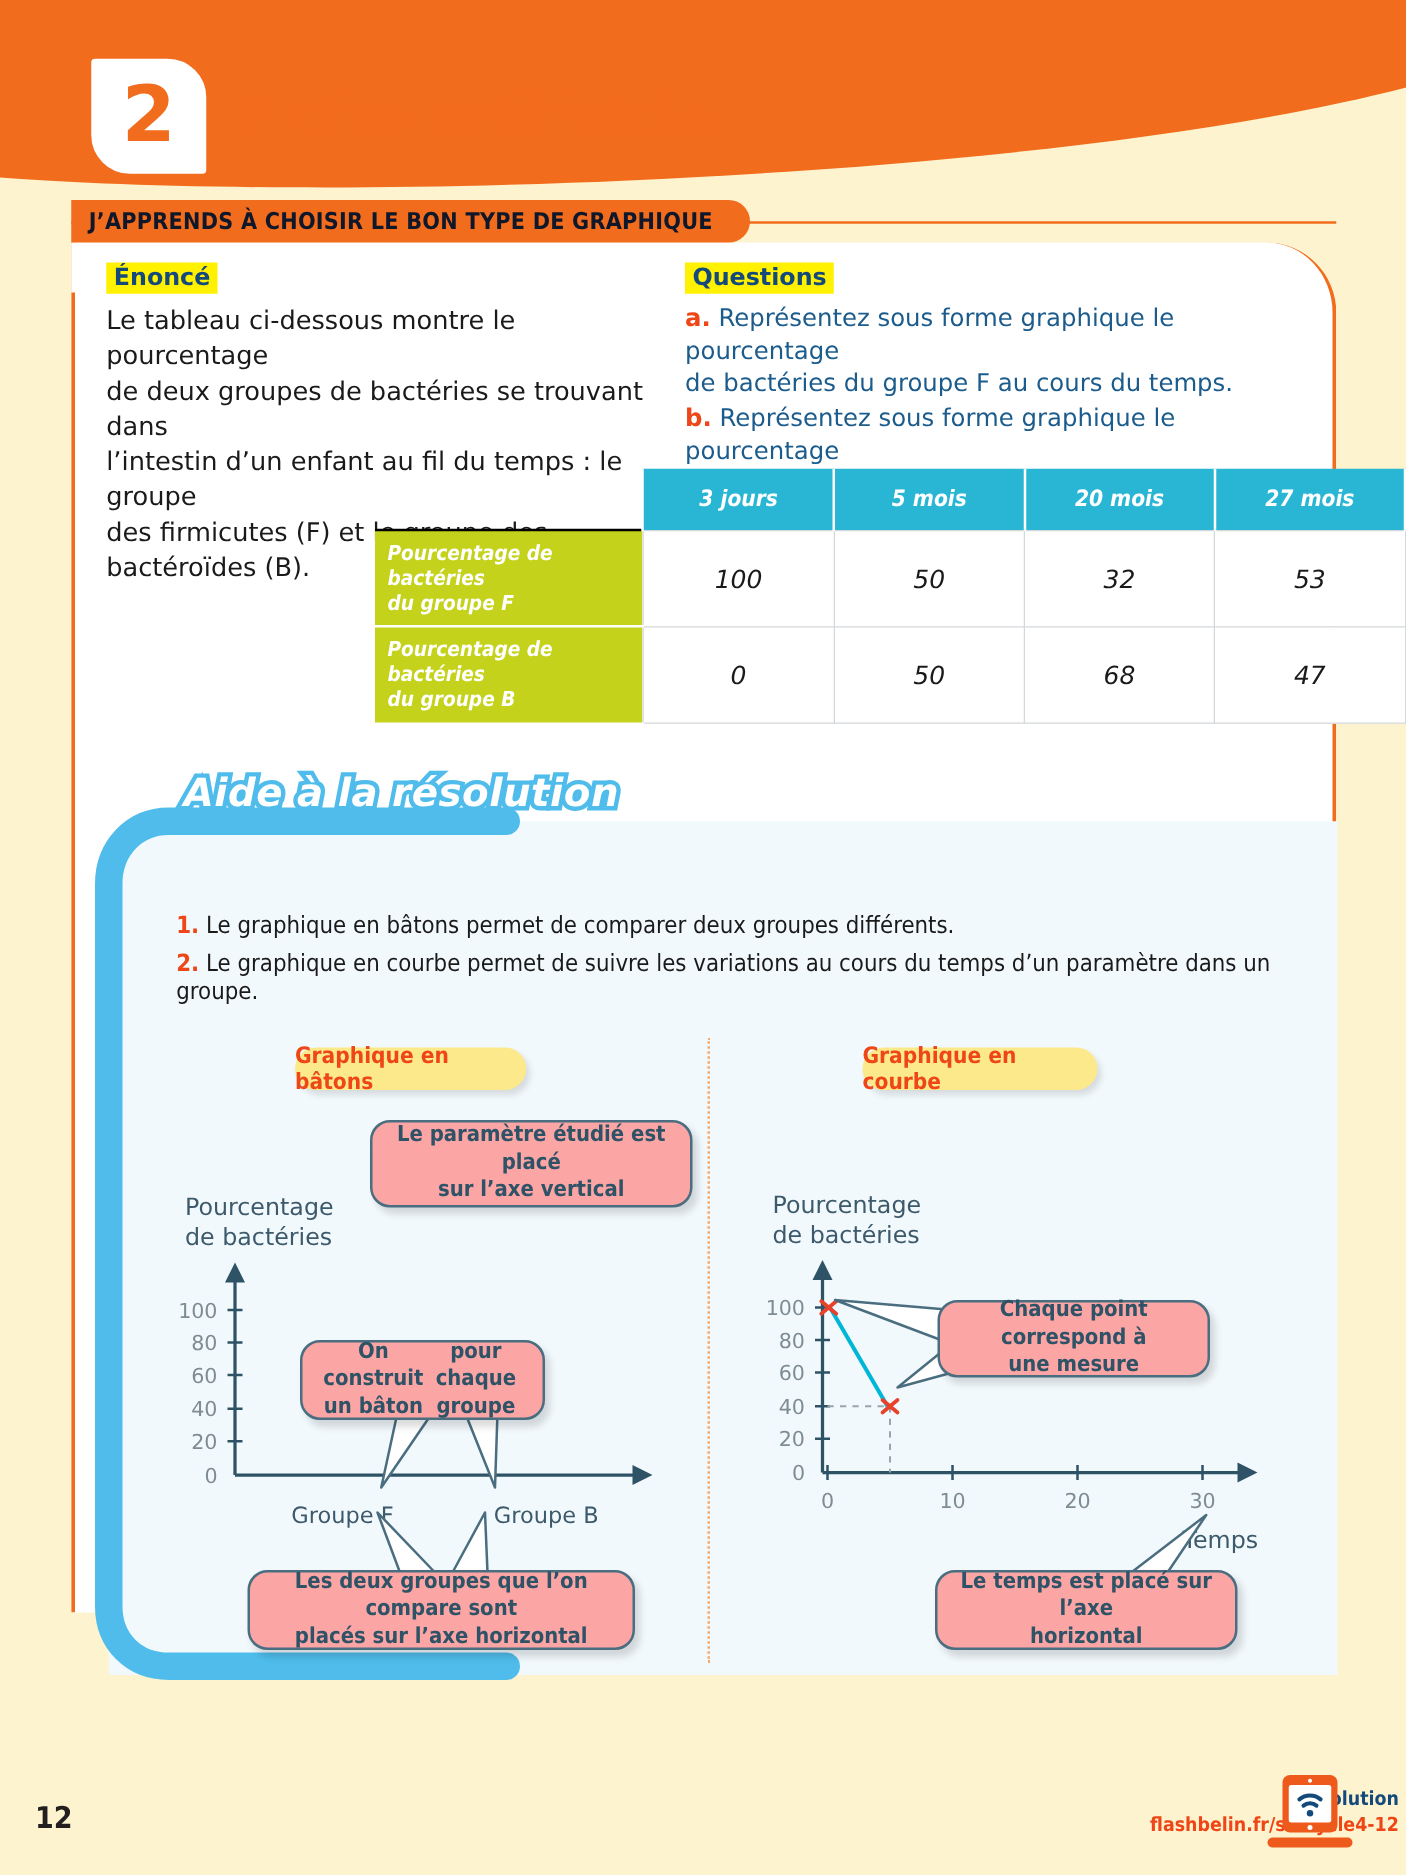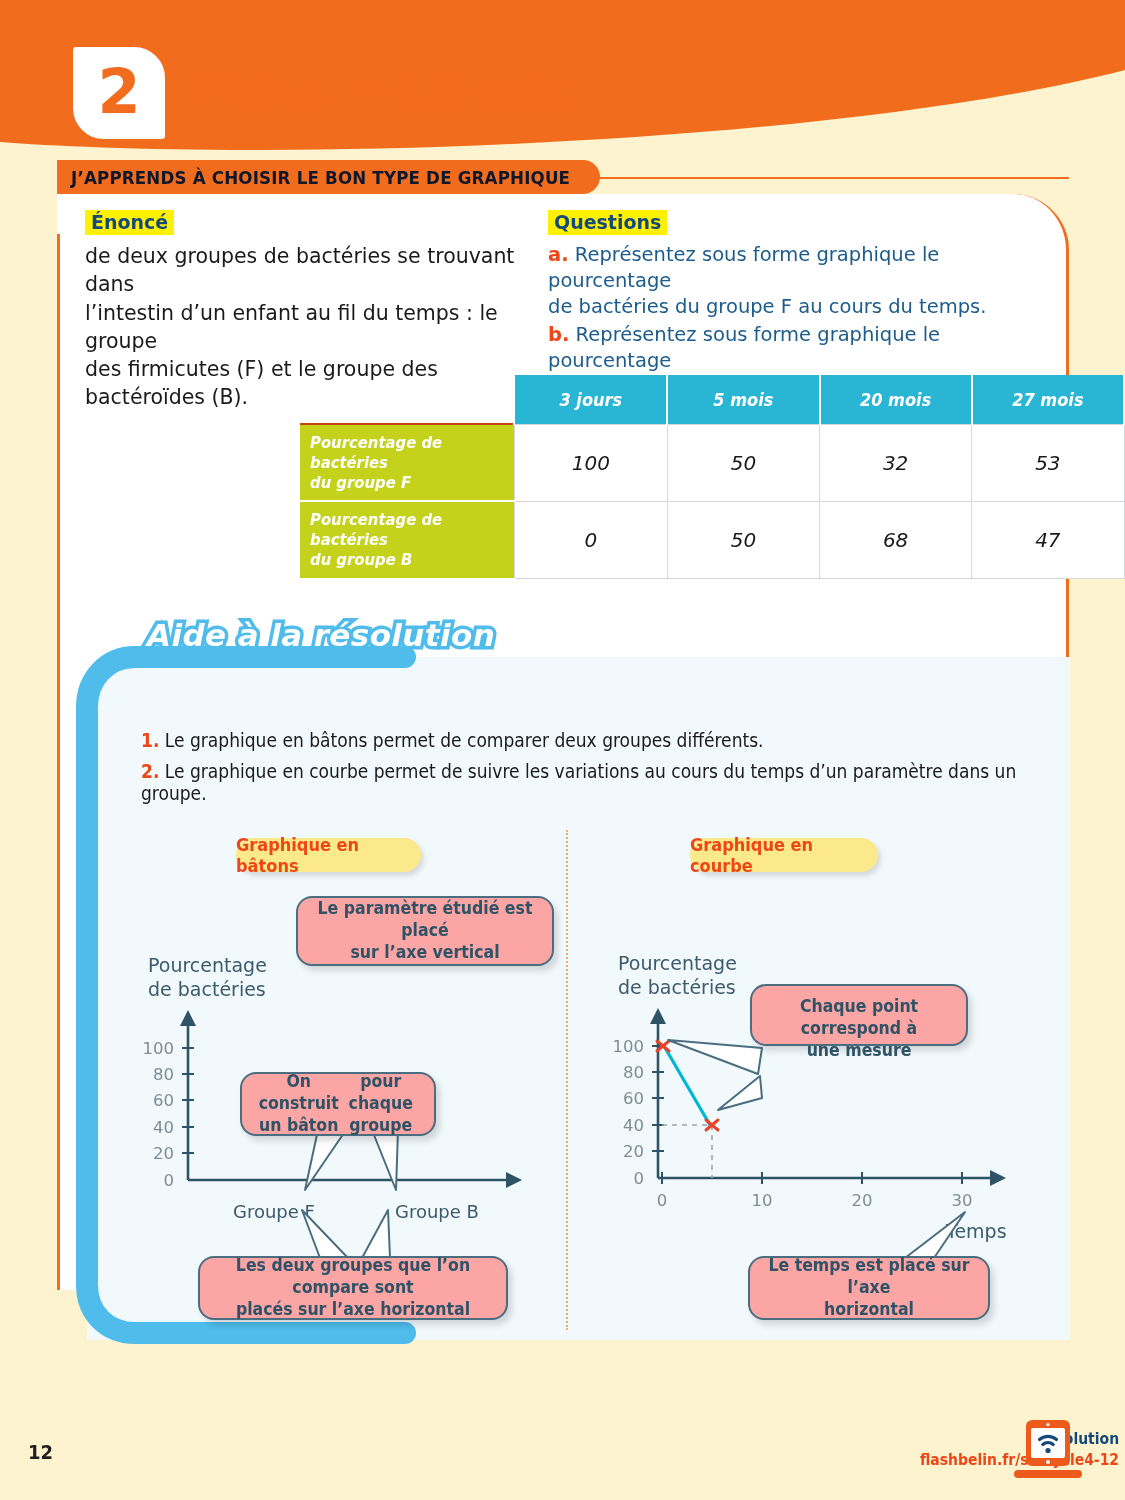--- a/index.html
+++ b/index.html
@@ -84,21 +84,21 @@
   .tbl .corner{width:224px;background:transparent;border:none;}
   .tbl thead th{
     background:#29B6D4;color:#fff;font-size:18px;font-weight:700;
     height:48px;width:187px;text-align:center;
     border-left:2px solid #fff;border-right:2px solid #fff;
     font-family:"DejaVu Sans Condensed","DejaVu Sans",sans-serif;
   }
   .tbl .rowhead{
     background:#C4D21B;color:#fff;font-size:16.5px;font-weight:700;
     width:224px;padding:8px 10px;line-height:1.2;text-align:left;
-    border-top:2px solid #c2410c;border-bottom:2px solid #fff;
+    border-top:2px solid #000000;border-bottom:2px solid #fff;
     font-family:"DejaVu Sans Condensed","DejaVu Sans",sans-serif;
   }
   .tbl .val{
     height:52px;text-align:center;font-size:20px;color:#1A1A1A;
     border:1px solid #D3D8DB;background:#fff;
     font-family:"DejaVu Sans",sans-serif;
   }
 
   
   .aide-wrap{position:absolute;left:75px;top:645px;width:995px;height:700px;z-index:7;}
@@ -154,21 +154,21 @@
   .tails{position:absolute;left:0;top:0;z-index:13;}
 
   
   .chart-svg{position:absolute;z-index:11;}
   .axis-lbl{font-family:"DejaVu Sans",sans-serif;font-size:19px;fill:#3C5A6B;}
   .tick-lbl{font-family:"DejaVu Sans",sans-serif;font-size:16.5px;fill:#7E8C94;}
   .cat-lbl{font-family:"DejaVu Sans",sans-serif;font-size:18px;fill:#3C5A6B;}
 
   
   .pageno{
-    position:absolute;left:28px;top:1440px;font-size:20px;font-weight:700;color:#231F20;
+    position:absolute;left:28px;top:1440px;font-size:24px;font-weight:700;color:#231F20;
     font-family:"DejaVu Sans Condensed","DejaVu Sans",sans-serif;z-index:20;
   }
   .solution{
     position:absolute;left:920px;top:1430px;z-index:20;text-align:right;
     font-family:"DejaVu Sans Condensed","DejaVu Sans",sans-serif;
   }
   .solution .s-lbl{font-size:15.5px;font-weight:700;color:#14497B;white-space:nowrap;}
   .solution .s-url{font-size:15.5px;font-weight:700;color:#EE4617;white-space:nowrap;margin-top:3px;}
   .device-icon{position:absolute;left:1012px;top:1418px;z-index:21;}
 </style>
@@ -189,20 +189,21 @@
 <div class="sec-rule"></div>
 <div class="sec-pill">J’APPRENDS À CHOISIR LE BON TYPE DE GRAPHIQUE</div>
 
 <div class="white-panel"></div>
 <div class="panel-mask"></div>
 
 <div class="cols">
   <div class="col-left">
     <div class="hl-title">Énoncé</div>
     <div class="body-txt">
+      <div>Le tableau ci-dessous montre le pourcentage</div>
       <div>de deux groupes de bactéries se trouvant dans</div>
       <div>l’intestin d’un enfant au fil du temps : le groupe</div>
       <div>des firmicutes (F) et le groupe des bactéroïdes (B).</div>
     </div>
   </div>
   <div class="col-right">
     <div class="hl-title">Questions</div>
     <div class="q-list">
       <div class="q-item">
         <div><b>a.</b>
@@ -379,21 +380,21 @@
 <div class="bubble" style="left:240px;top:1072px;width:196px;height:64px;flex-direction:row;">
   <div>On construit un bâton</div>
   <div>pour chaque groupe</div>
 </div>
 
 <div class="bubble" style="left:198px;top:1256px;width:310px;height:64px;flex-direction:column;">
   <div>Les deux groupes que l’on compare sont</div>
   <div>placés sur l’axe horizontal</div>
 </div>
 
-<div class="bubble" style="left:750px;top:984px;width:218px;height:62px;flex-direction:column;justify-content:space-between;">
+<div class="bubble" style="left:750px;top:1040px;width:218px;height:62px;flex-direction:column;">
   <div>Chaque point correspond à</div>
   <div>une mesure</div>
 </div>
 
 <div class="bubble" style="left:748px;top:1256px;width:242px;height:64px;flex-direction:column;">
   <div>Le temps est placé sur l’axe</div>
   <div>horizontal</div>
 </div>
 
 <div class="pageno">12</div>

